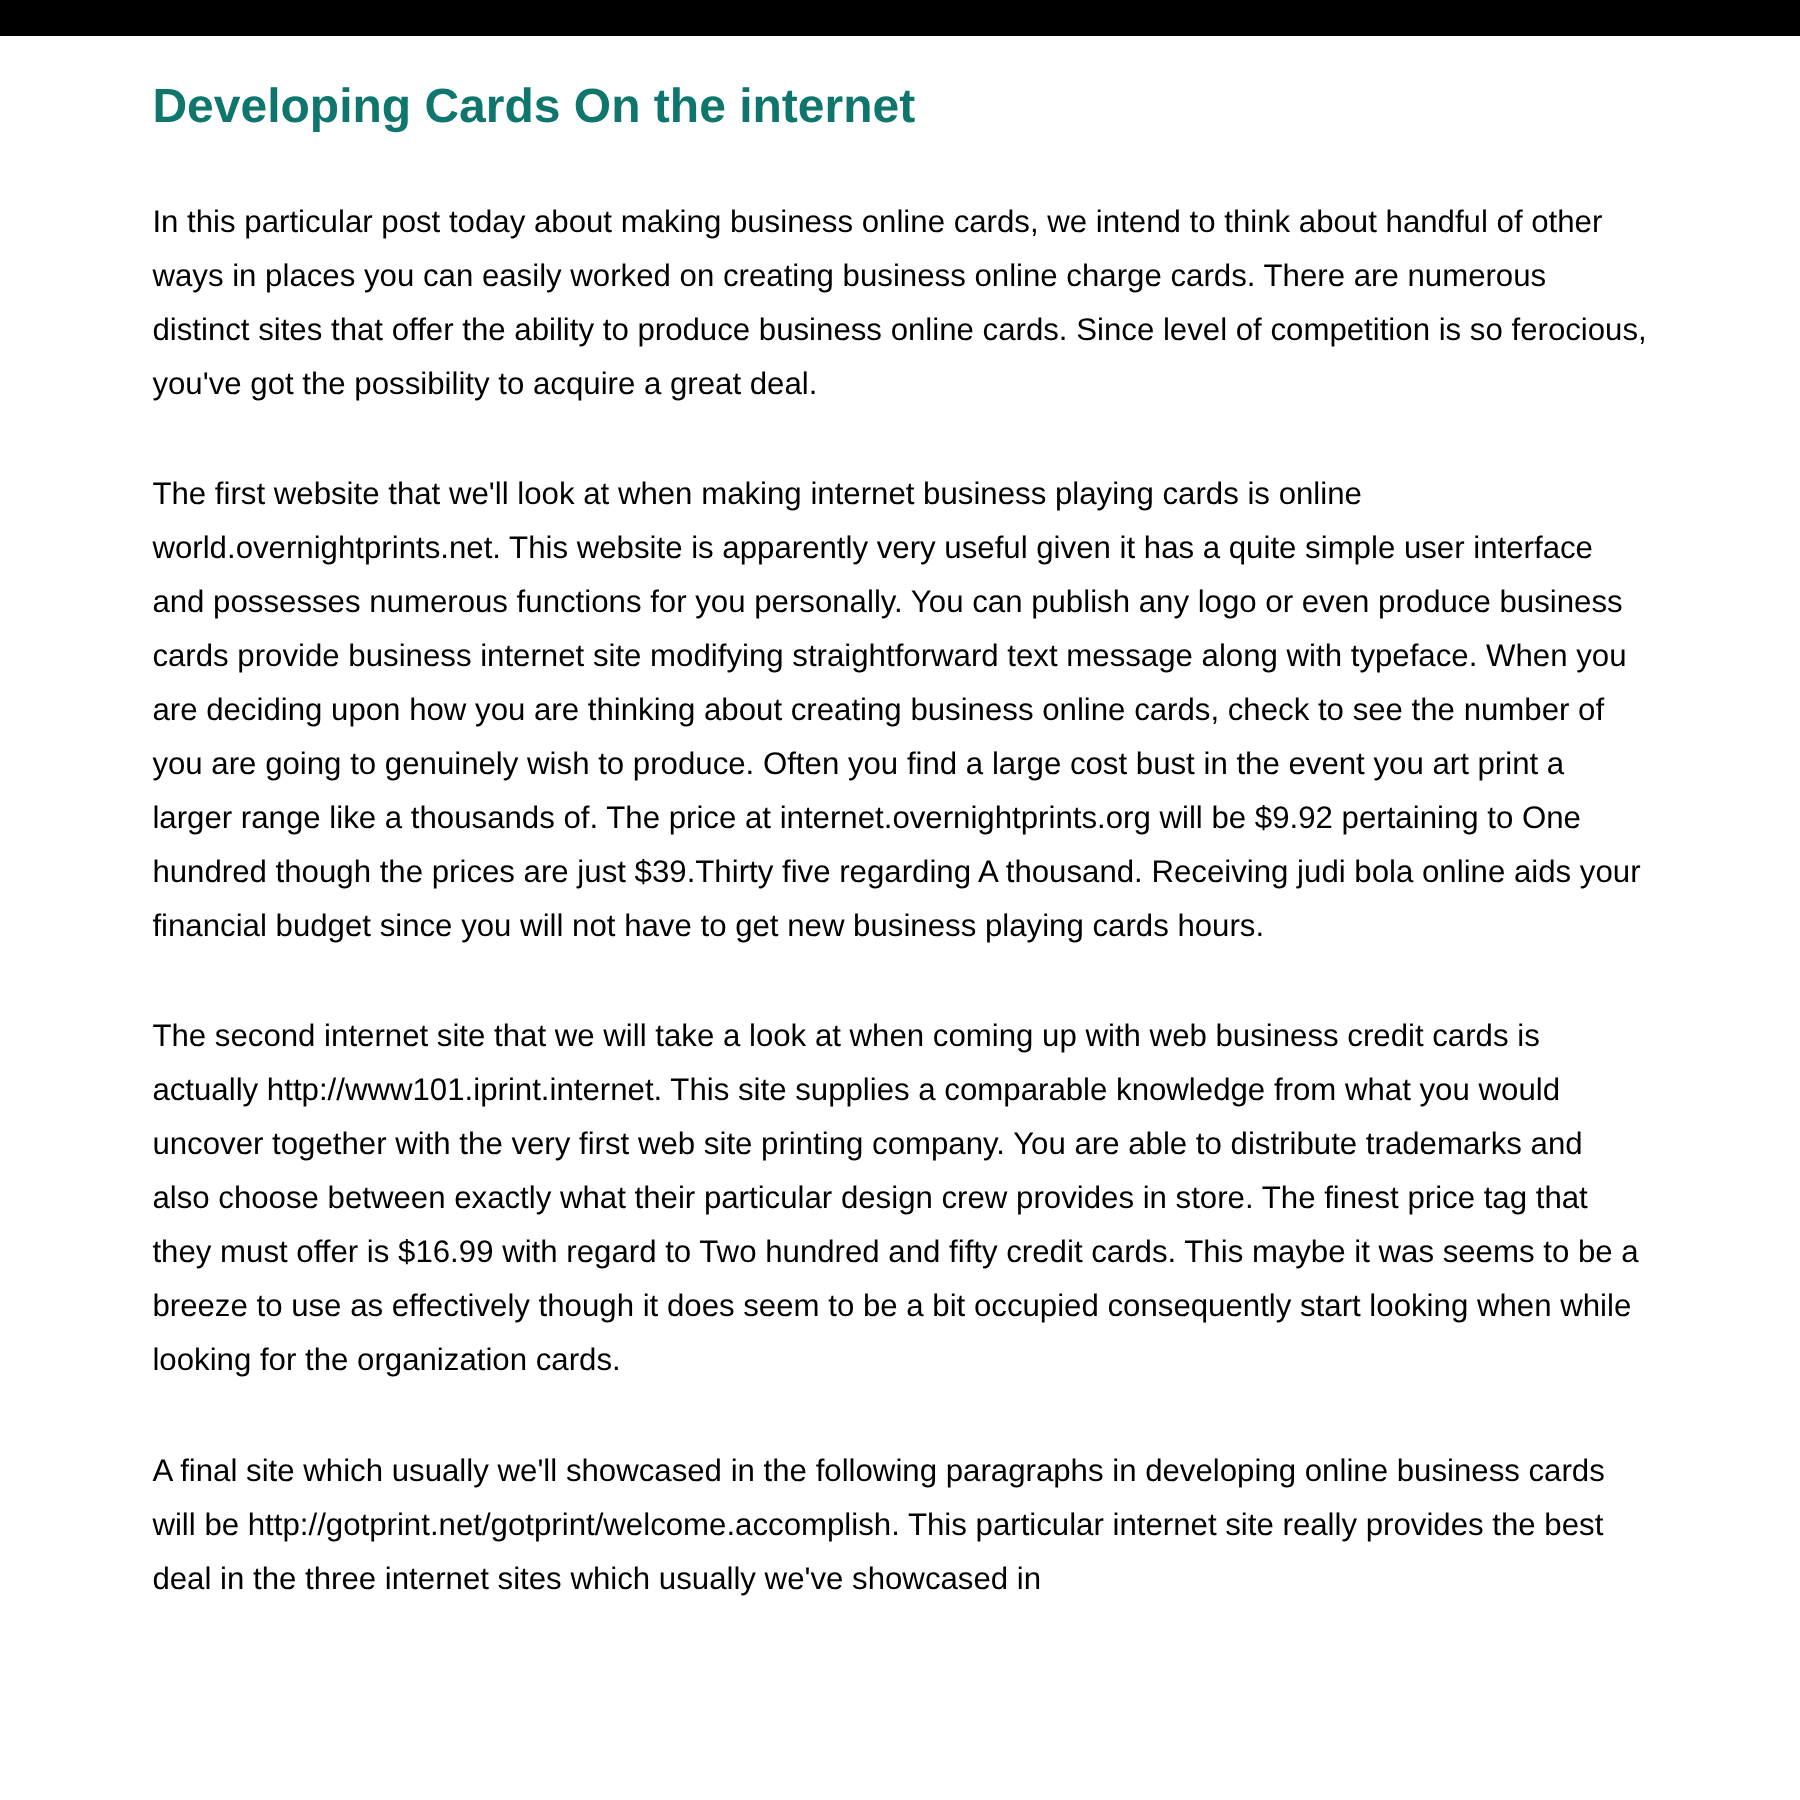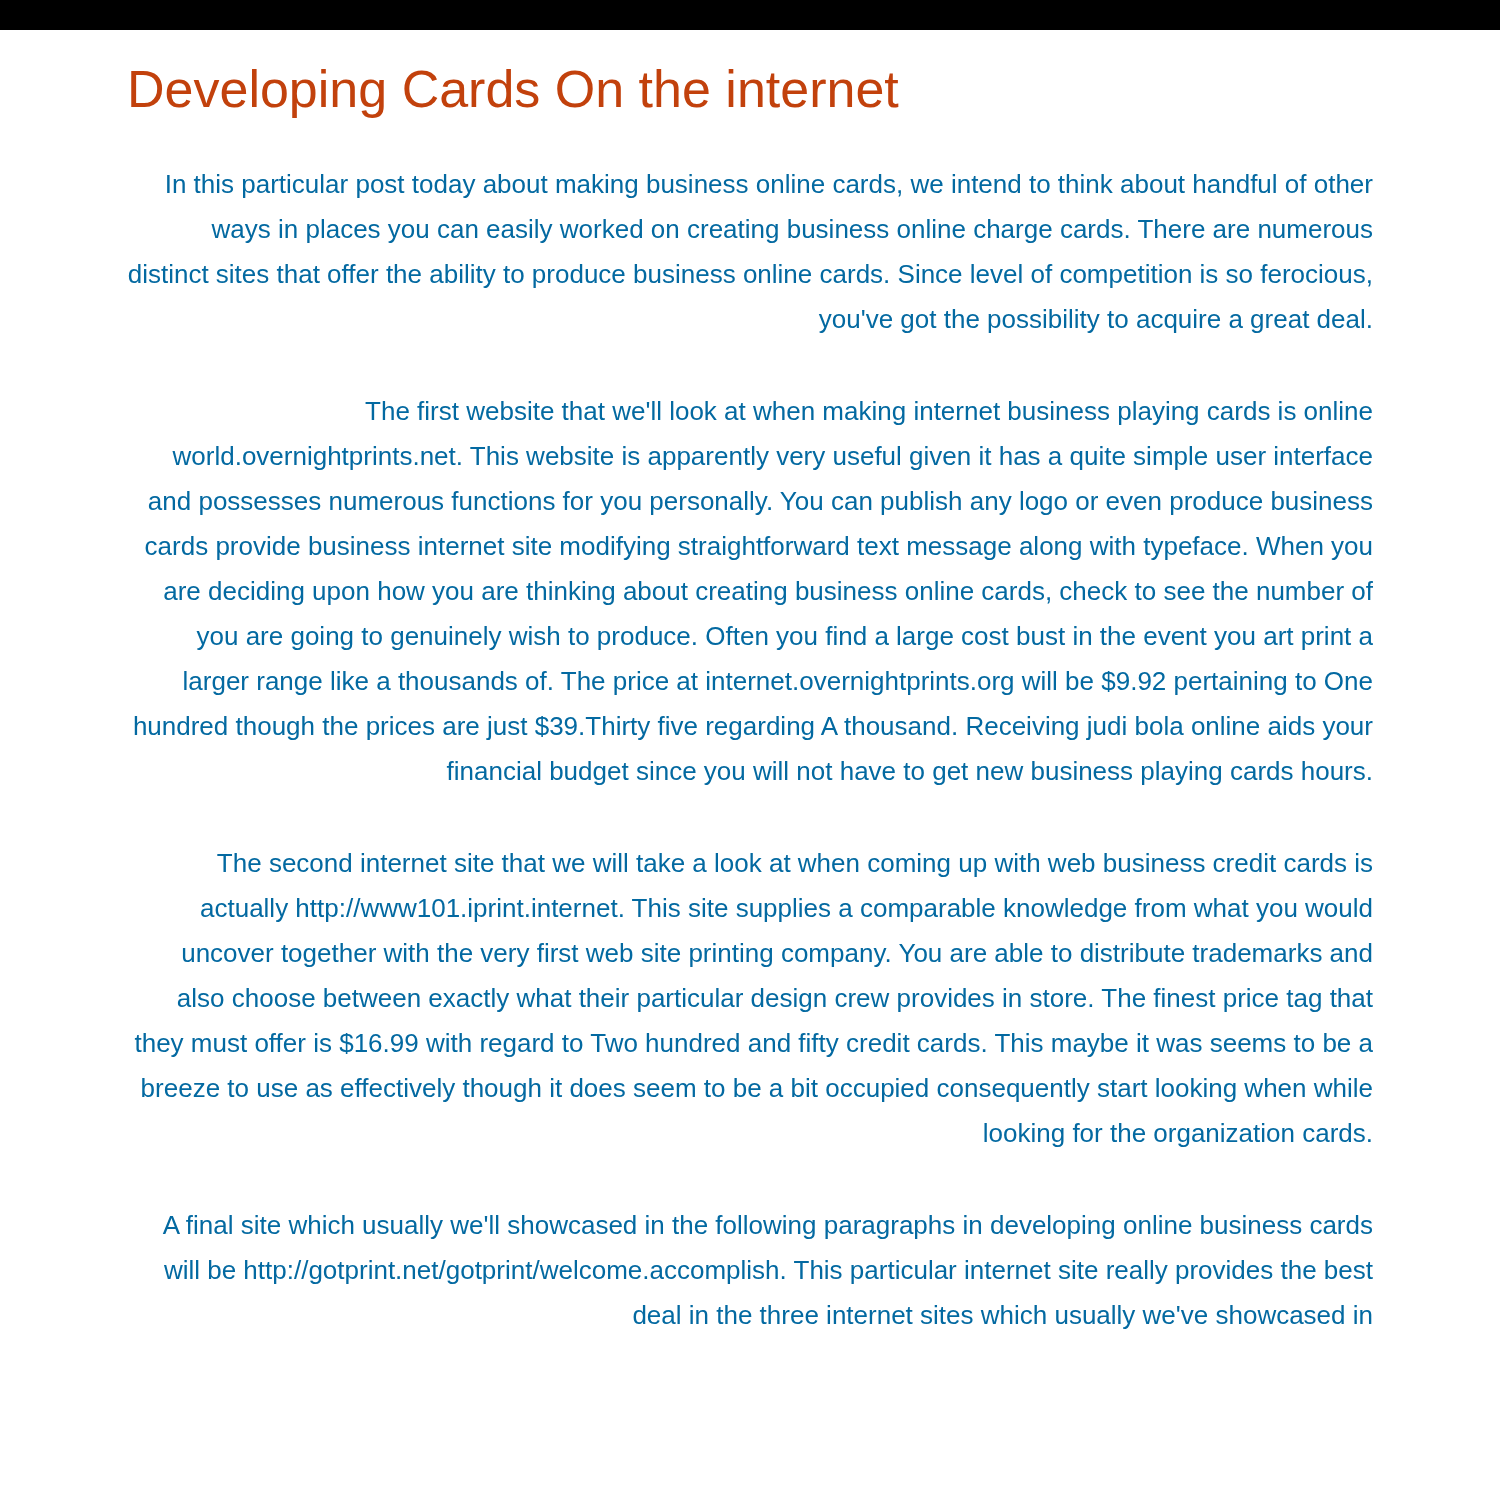--- a/index.html
+++ b/index.html
@@ -15,34 +15,33 @@
   }
   .top-bar {
     width: 100%;
     height: 30px;
     background: #000000;
   }
   .article {
     padding: 36px 127px 0 127px;
   }
   .page-title {
-    font-size: 52px;
-    font-weight: 400;
+    font-size: 40px;
+    font-weight: 700;
     line-height: 46px;
-    color: #c2410c;
+    color: #0f766e;
     margin: 0 0 50px 0;
   }
   .para {
     font-size: 26px;
     font-weight: 400;
     line-height: 45px;
-    color: #0369a1;
+    color: #000000;
     margin: 0 0 47px 0;
     max-width: 1246px;
-    text-align: right;
   }
 </style>
 </head>
 <body>
 
 <div class="top-bar"></div>
 
 <div class="article">
   <h1 class="page-title">Developing Cards On the internet</h1>
 

